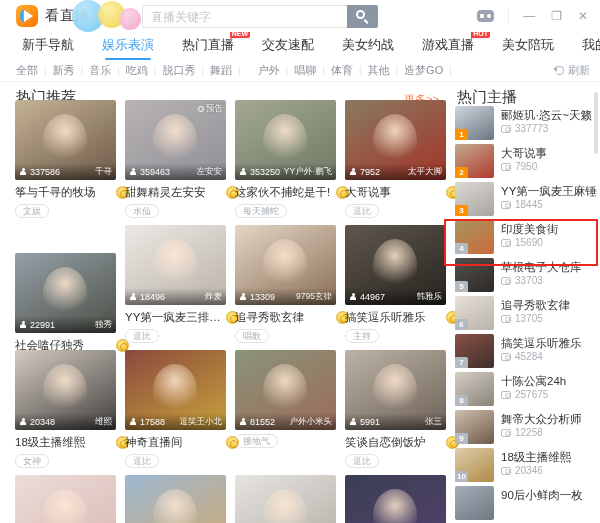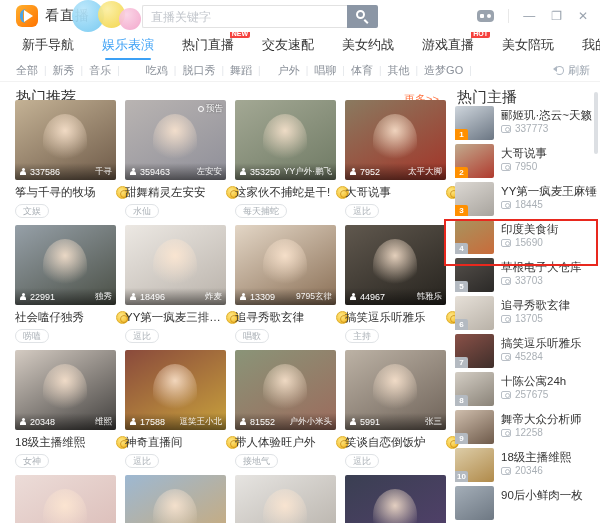--- a/index.html
+++ b/index.html
@@ -185,21 +185,21 @@
         <span class="subnav-sep">|</span>
       </span>
       <span style="display:flex;align-items:center;">
         <span class="subnav-item">新秀</span>
         <span class="subnav-sep">|</span>
       </span>
       <span style="display:flex;align-items:center;">
         <span class="subnav-item">音乐</span>
         <span class="subnav-sep">|</span>
       </span>
-      <span style="display:flex;align-items:center;margin-left:20px;">
+      <span style="display:flex;align-items:center;">
         <span class="subnav-item">吃鸡</span>
         <span class="subnav-sep">|</span>
       </span>
       <span style="display:flex;align-items:center;">
         <span class="subnav-item">脱口秀</span>
         <span class="subnav-sep">|</span>
       </span>
       <span style="display:flex;align-items:center;">
         <span class="subnav-item">舞蹈</span>
         <span class="subnav-sep">|</span>
@@ -305,21 +305,21 @@
             <span class="watermark">太平大脚</span>
           </div>
         </div>
         <div class="card-title-row">
           <span class="card-title">大哥说事</span>
           <span class="coin-icon"></span>
         </div>
         <span class="tag-pill">逗比</span>
       </div>
       <div class="card">
-        <div class="thumb" style="background: linear-gradient(150deg, rgb(150, 160, 168) 0%, rgb(74, 79, 69) 100%);">
+        <div class="thumb" style="background: linear-gradient(150deg, rgb(150, 160, 168) 0%, rgb(74, 79, 69) 100%); margin-top: 28px;">
           <div class="face"></div>
 
           <div class="thumb-bottom">
             <span class="viewers">
               <span class="person-icon"></span>
               <span>22991</span>
             </span>
             <span class="watermark">独秀</span>
           </div>
         </div>
@@ -423,24 +423,20 @@
         <div class="thumb" style="background: linear-gradient(150deg, rgb(138, 148, 120) 0%, rgb(156, 107, 92) 100%);">
           <div class="face"></div>
 
           <div class="thumb-bottom">
             <span class="viewers">
               <span class="person-icon"></span>
               <span>81552</span>
             </span>
             <span class="watermark">户外小米头</span>
           </div>
-        </div>
-        <div class="card-title-row">
-          <span class="card-title">带人体验旺户外</span>
-          <span class="coin-icon"></span>
         </div>
         <span class="tag-pill">接地气</span>
       </div>
       <div class="card">
         <div class="thumb" style="background: linear-gradient(150deg, rgb(188, 178, 165) 0%, rgb(110, 98, 88) 100%);">
           <div class="face"></div>
 
           <div class="thumb-bottom">
             <span class="viewers">
               <span class="person-icon"></span>

